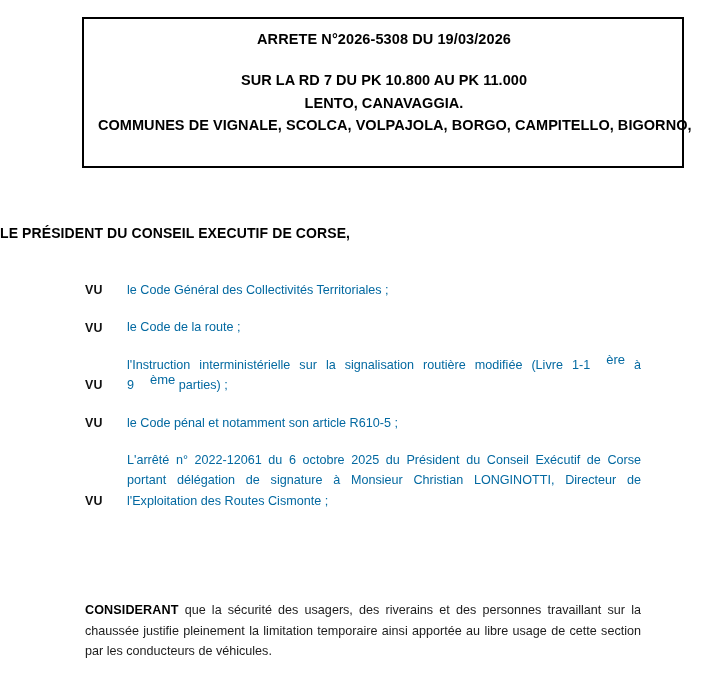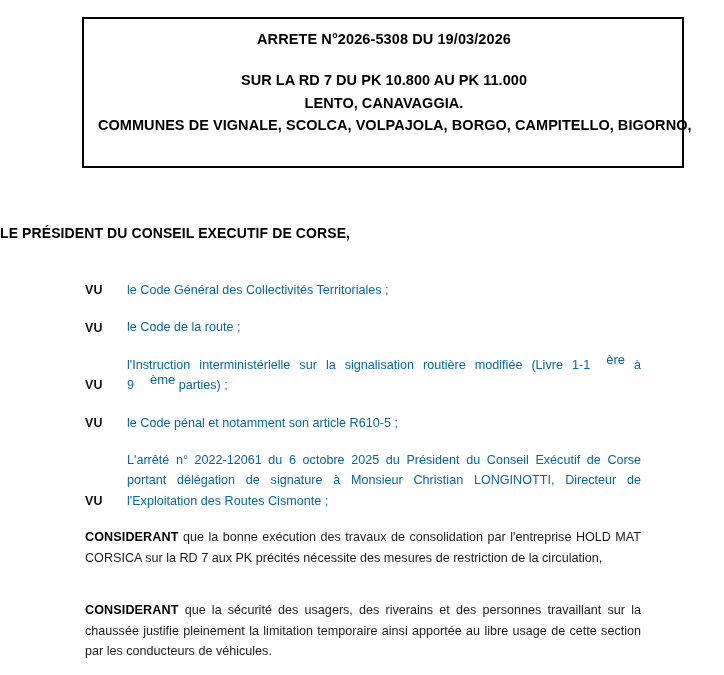--- a/index.html
+++ b/index.html
@@ -161,17 +161,16 @@
       <div class="vu-text">le Code pénal et notamment son article R610-5 ;</div>
     </div>
 
     <div class="vu-row">
       <div class="vu-label">VU</div>
       <div class="vu-text">L'arrêté n° 2022-12061 du 6 octobre 2025 du Président du Conseil Exécutif de Corse portant délégation de signature à Monsieur Christian LONGINOTTI, Directeur de l'Exploitation des Routes Cismonte ;</div>
     </div>
 
   </div>
 
-  <div class="considerant c1"><b>CONSIDERANT</b><span> que la bonne exécution des travaux de consolidation par l'entreprise HOLD MAT CORSICA sur la RD 7 aux PK précités nécessite des mesures de restriction de la circulation,</span></div>
 
   <div class="considerant c2"><b>CONSIDERANT</b><span> que la sécurité des usagers, des riverains et des personnes travaillant sur la chaussée justifie pleinement la limitation temporaire ainsi apportée au libre usage de cette section par les conducteurs de véhicules.</span></div>
 
 </div>
 
 </body></html>

